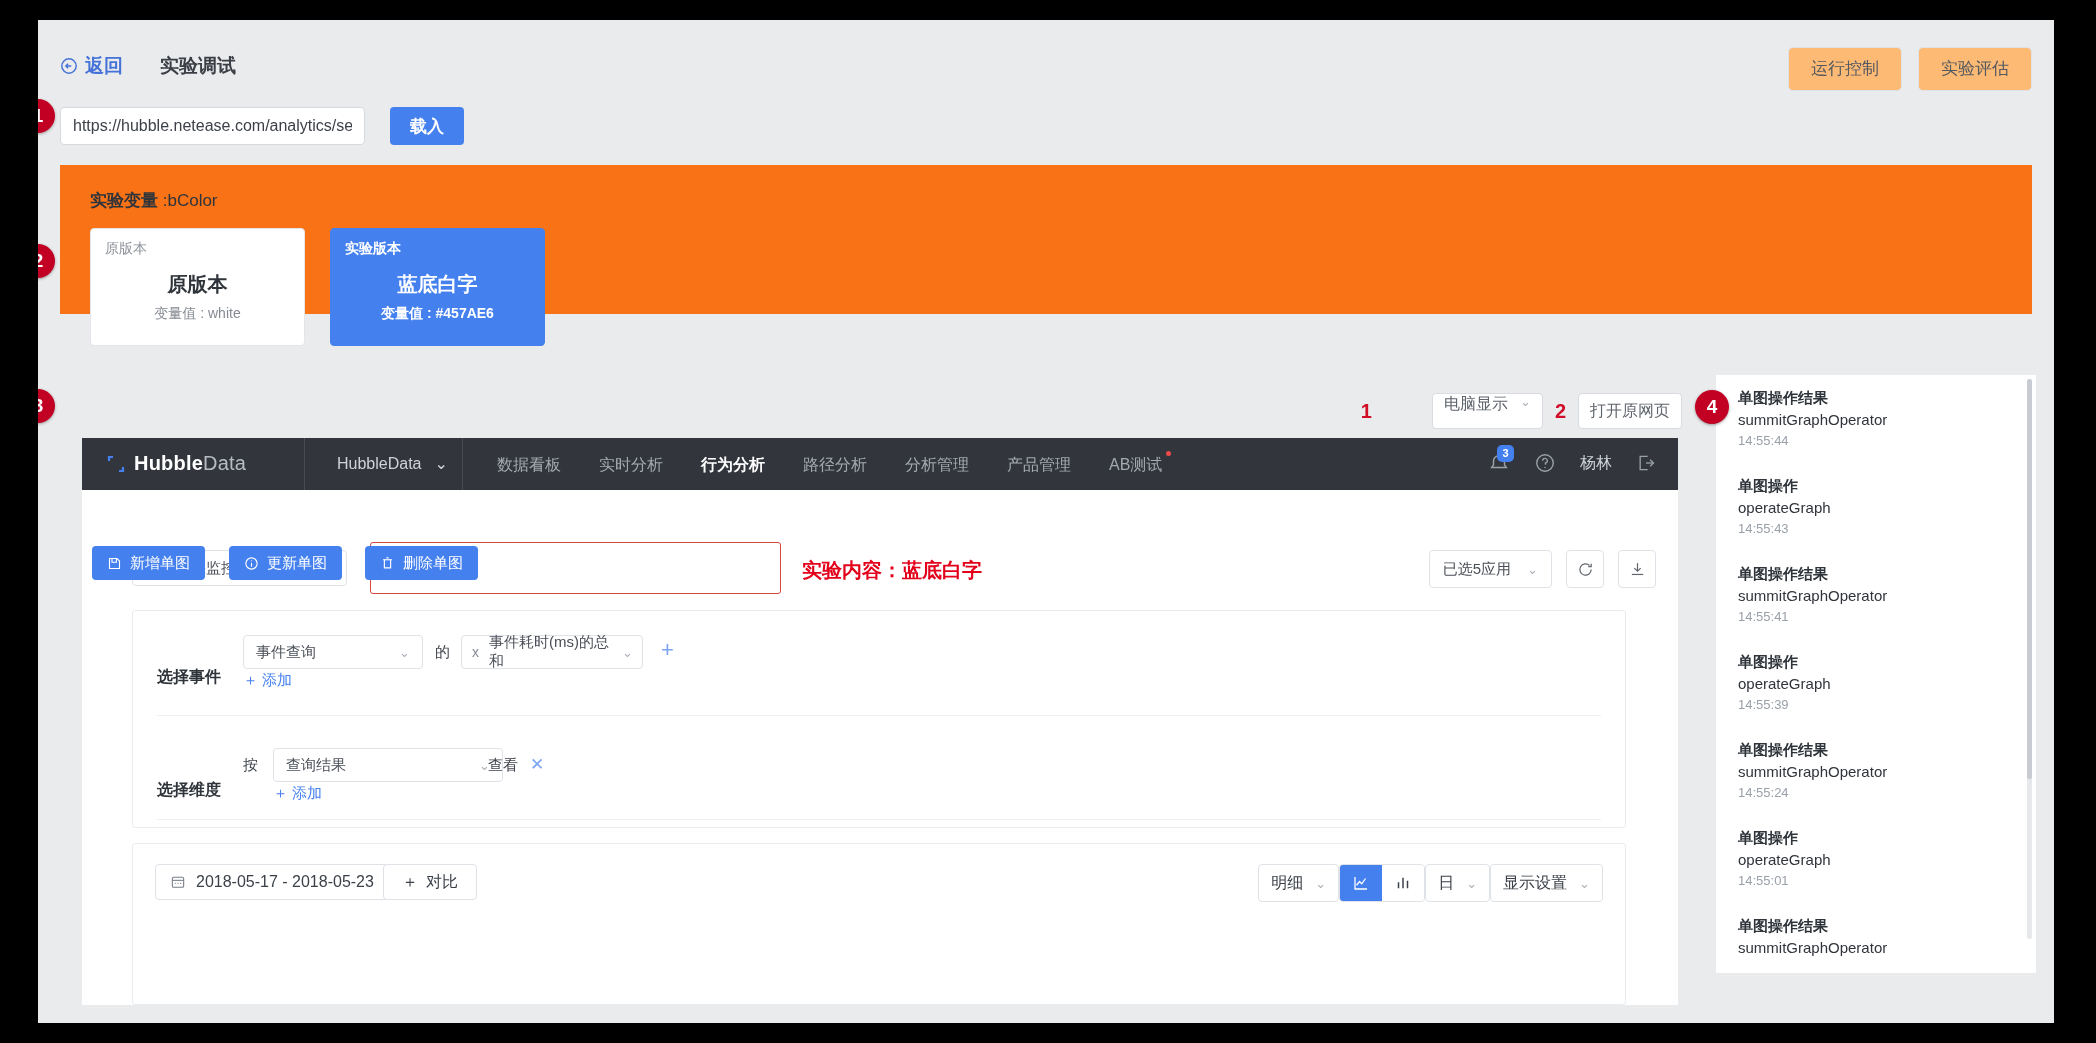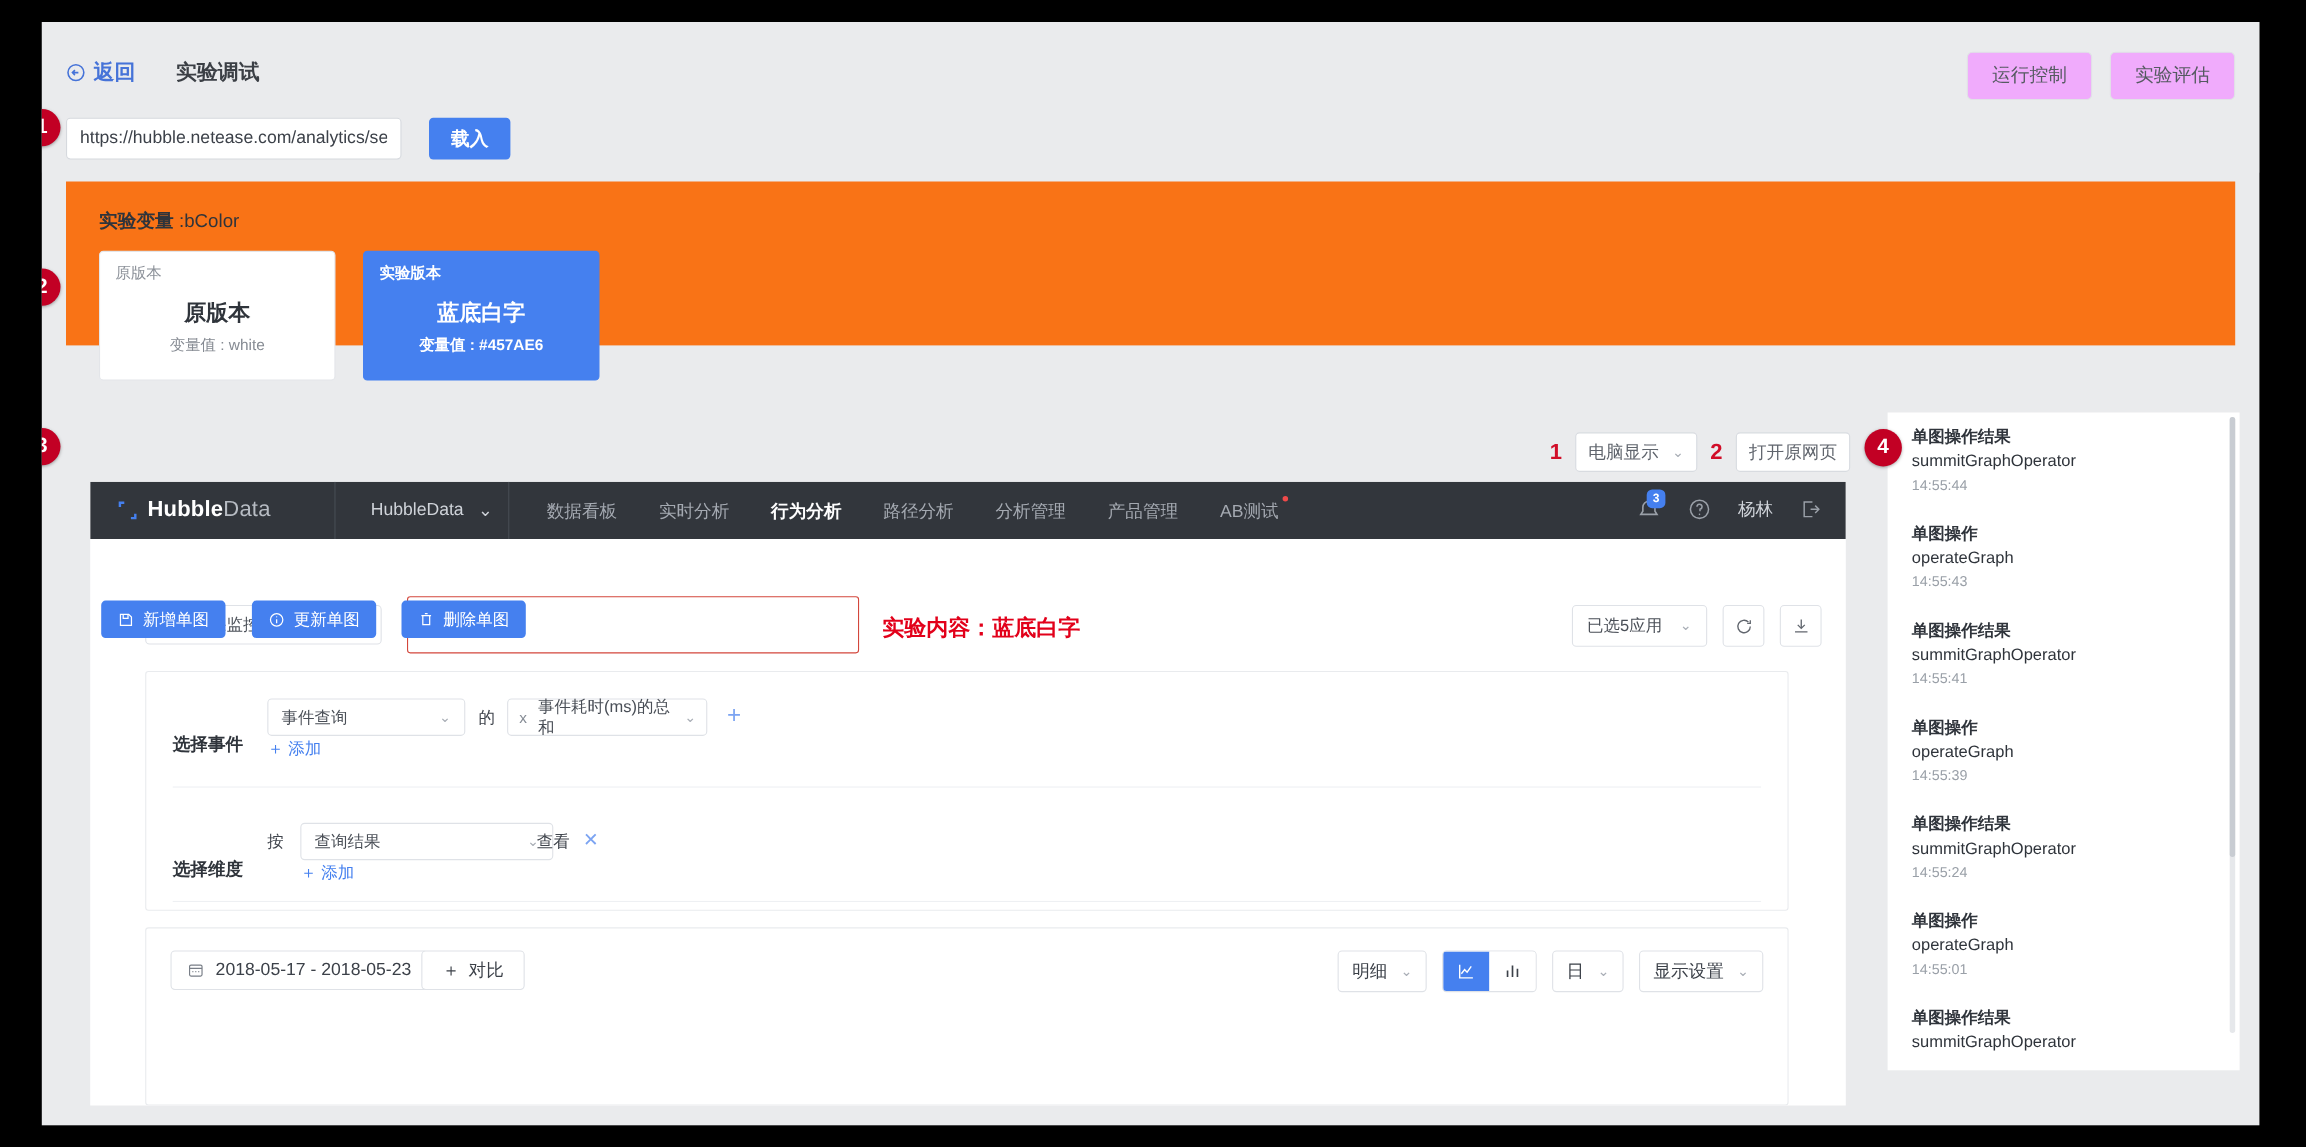--- a/index.html
+++ b/index.html
@@ -29,21 +29,21 @@
   }
   .back-icon{width:18px;height:18px;display:block;}
   .dbg-title{
     position:absolute;left:122px;top:33px;
     color:#3b3f45;font-size:19px;font-weight:bold;
   }
   .topbar-right{
     position:absolute;right:22px;top:27px;display:flex;gap:16px;
   }
   .tb-btn{
-    background:#f0abfc;border:1px solid #e0e2e6;border-radius:5px;
+    background:#fdba74;border:1px solid #e0e2e6;border-radius:5px;
     padding:0 22px;height:42px;line-height:42px;
     font-size:17px;color:#555a61;cursor:pointer;
   }
 
   
   .urlrow{position:absolute;left:0;top:77px;width:2016px;height:60px;background:#eaebed;}
   .url-input{
     position:absolute;left:22px;top:10px;width:305px;height:38px;
     background:#fff;border:1px solid #d6d9de;border-radius:4px;
     padding:0 12px;box-sizing:border-box;
@@ -90,22 +90,22 @@
 
   
   .preview-wrap{
     position:absolute;left:22px;top:355px;width:1640px;height:630px;
     background:#eaebed;
   }
   .prev-toolbar{position:absolute;right:18px;top:18px;display:flex;align-items:center;gap:12px;}
   .step-num{color:#d10d28;font-weight:bold;font-size:20px;}
   .sel-box{
     background:#fff;border:1px solid #d8dbe0;border-radius:4px;
-    height:34px;display:flex;align-items:center;gap:12px;
-    padding:0 11px;font-size:16px;color:#60656d;cursor:pointer;
+    height:34px;display:flex;align-items:flex-start;gap:12px;
+    padding:0 11px;font-size:16px;color:#60656d;cursor:pointer;margin-left:48px;
   }
   .sel-box .cv{color:#a9aeb6;font-size:13px;}
   .plain-box{
     background:#fff;border:1px solid #d8dbe0;border-radius:4px;
     height:34px;display:flex;align-items:center;padding:0 11px;
     font-size:16px;color:#60656d;cursor:pointer;
   }
 
   
   .hubble{
@@ -211,21 +211,21 @@
   .date-box{
     position:absolute;left:22px;top:20px;height:36px;background:#fff;
     border:1px solid #dfe2e7;border-radius:4px;display:flex;align-items:center;gap:10px;
     padding:0 14px;box-sizing:border-box;font-size:16px;color:#3c4149;cursor:pointer;
   }
   .cmp-box{
     position:absolute;left:250px;top:20px;height:36px;background:#fff;
     border:1px solid #dfe2e7;border-radius:4px;display:flex;align-items:center;gap:8px;
     padding:0 18px;box-sizing:border-box;font-size:16px;color:#3c4149;cursor:pointer;
   }
-  .chart-ctrls{position:absolute;right:22px;top:20px;display:flex;align-items:flex-start;gap:14px;}
+  .chart-ctrls{position:absolute;right:22px;top:20px;display:flex;align-items:flex-start;}
   .cc-select{
     background:#fff;border:1px solid #dfe2e7;border-radius:4px;height:36px;
     display:flex;align-items:center;gap:12px;padding:0 12px;font-size:16px;color:#3c4149;cursor:pointer;
   }
   .seg{display:flex;height:36px;border:1px solid #dfe2e7;border-radius:4px;overflow:hidden;}
   .seg-item{width:42px;display:flex;align-items:center;justify-content:center;cursor:pointer;background:#fff;}
   .seg-item.active{background:#4580ef;}
   .legend{
     position:absolute;left:0;right:0;top:110px;display:flex;justify-content:center;gap:32px;
     font-size:14px;color:#4a4f57;

